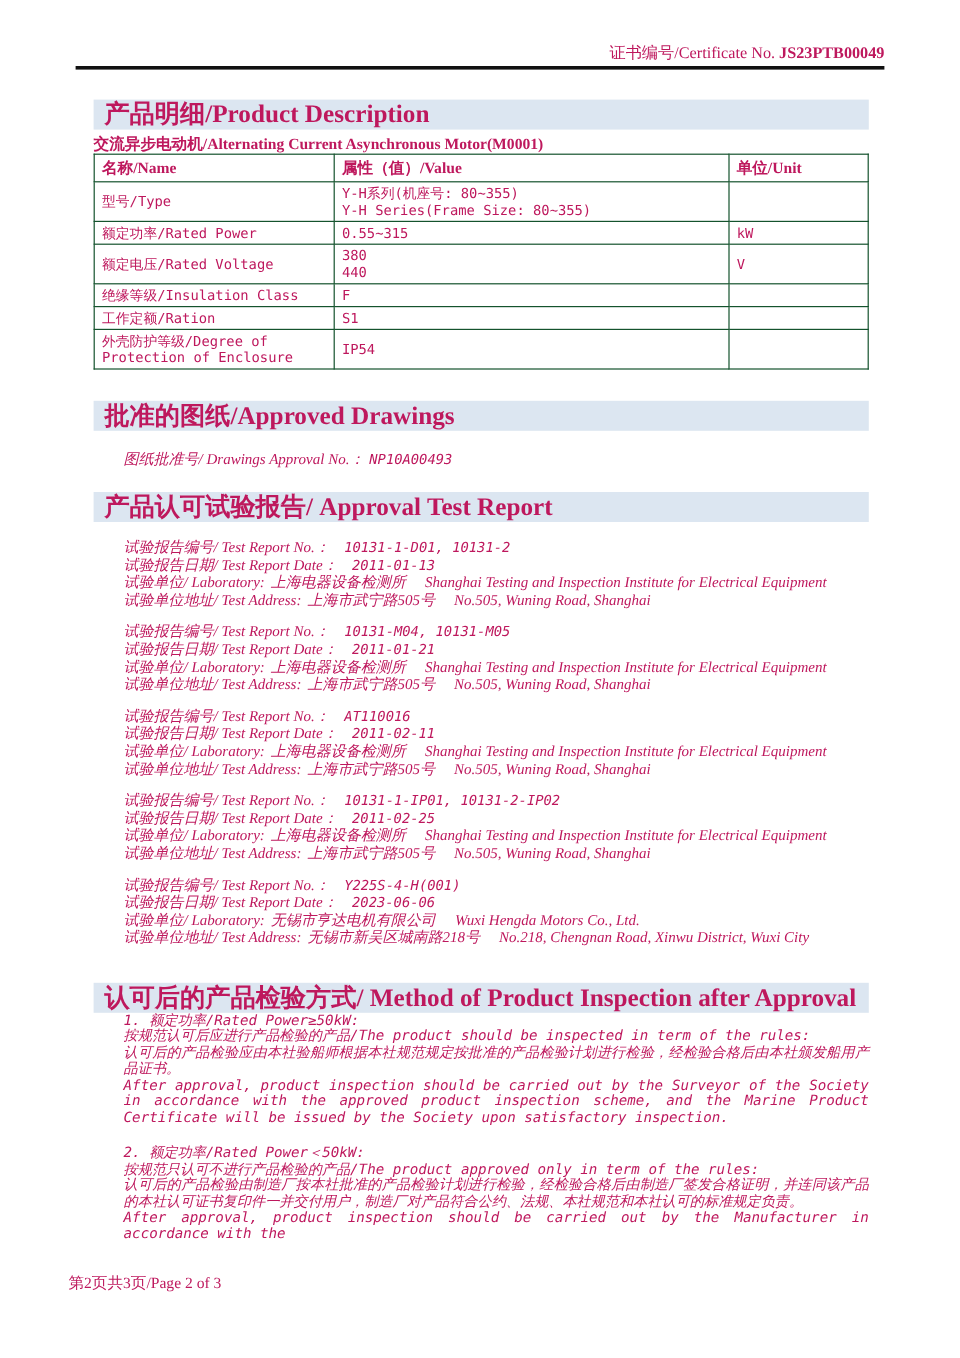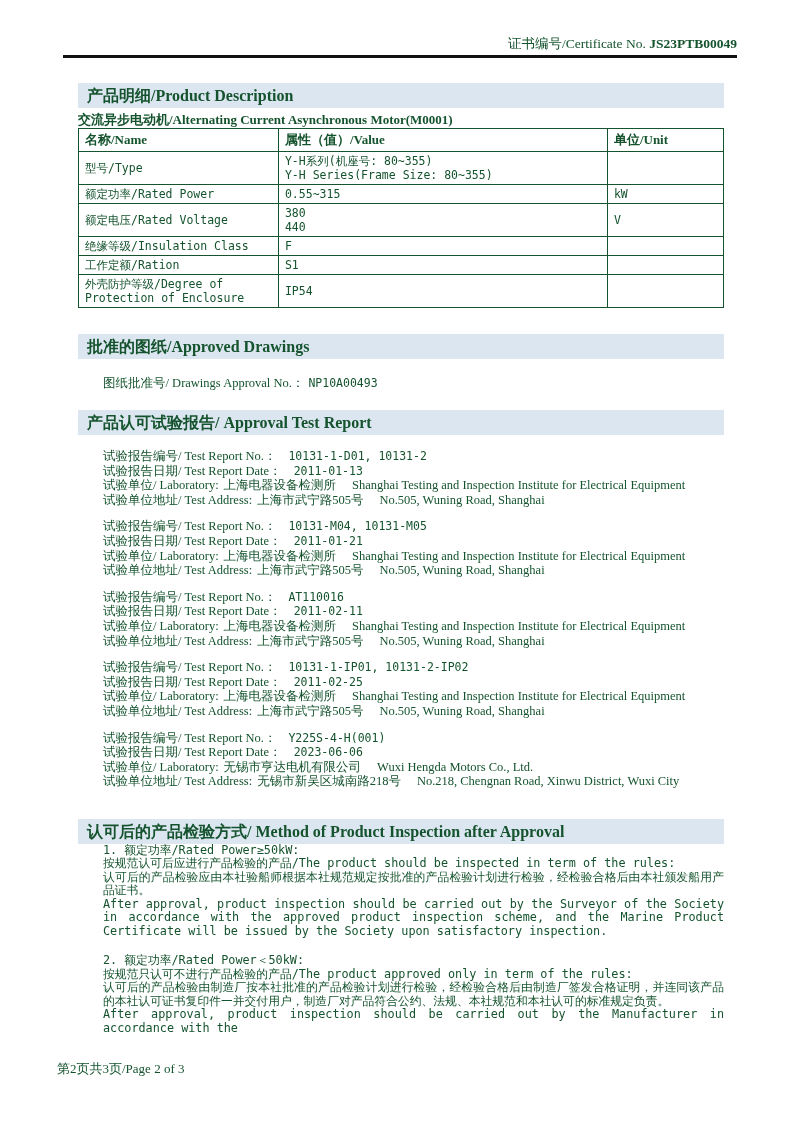--- a/index.html
+++ b/index.html
@@ -3,41 +3,41 @@
 <meta charset="utf-8">
 <style>
   * { margin: 0; padding: 0; box-sizing: border-box; }
   html, body { background: #888; }
   .page {
     position: relative;
     width: 800px;
     height: 1132px;
     margin: 0 auto;
     background: #ffffff;
-    color: #14532d;
+    color: #be185d;
     font-family: "Liberation Serif", serif;
     overflow: hidden;
   }
   .doc-header {
     margin: 36px 63px 0 63px;
     text-align: right;
     font-size: 13.5px;
     line-height: 16px;
   }
   .doc-header .cert-no { font-weight: bold; }
   .header-rule {
     margin: 3px 63px 0 63px;
     height: 3px;
     background: #111;
   }
   .content { margin: 0 76px 0 78px; }
   .section-bar {
     background: var(--section-header-bg, #dce6f1);
     font-weight: bold;
-    font-size: 16px;
+    font-size: 21px;
     padding: 4px 9px 4px 9px;
     line-height: 17px;
   }
   .bar-1 { margin-top: 25px; }
   .bar-2 { margin-top: 26px; }
   .bar-3 { margin-top: 19px; }
   .bar-4 { margin-top: 30px; }
   .subtitle {
     margin-top: 4px;
     font-weight: bold;
@@ -62,21 +62,21 @@
     height: 19px;
   }
   .spec-table td {
     font-family: "DejaVu Sans Mono", monospace;
     font-size: 11.5px;
     line-height: 14px;
   }
   .col-name  { width: 31%; }
   .col-value { width: 51%; }
   .col-unit  { width: 18%; }
-  .indent { padding-left: 25px; padding-right: 0px; }
+  .indent { padding-left: 25px; padding-right: 0px; font-style: italic; }
   .drawings-line {
     margin-top: 17px;
     font-size: 12.5px;
     line-height: 15px;
   }
   .drawings-line .val { font-family: "DejaVu Sans Mono", monospace; font-size: 11.5px; margin-left: 4px; }
   .reports { margin-top: 14px; }
   .report-block { margin-bottom: 12px; }
   .report-line {
     font-size: 12.5px;

